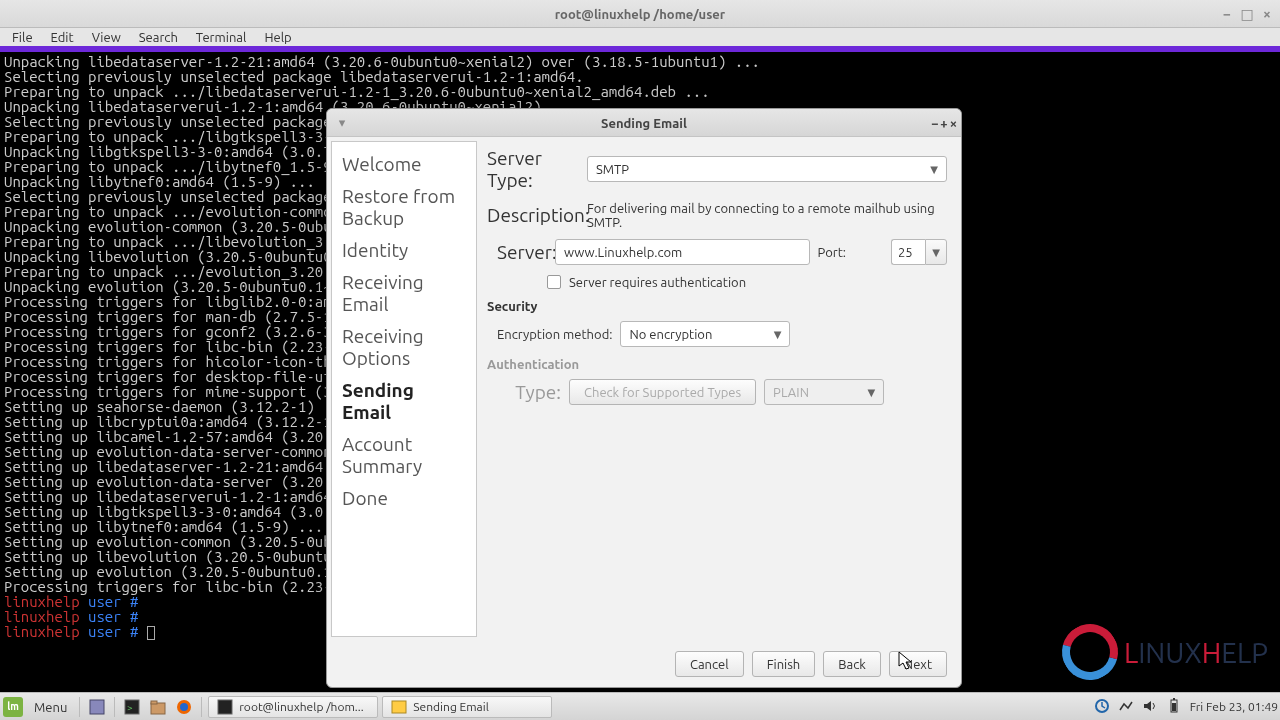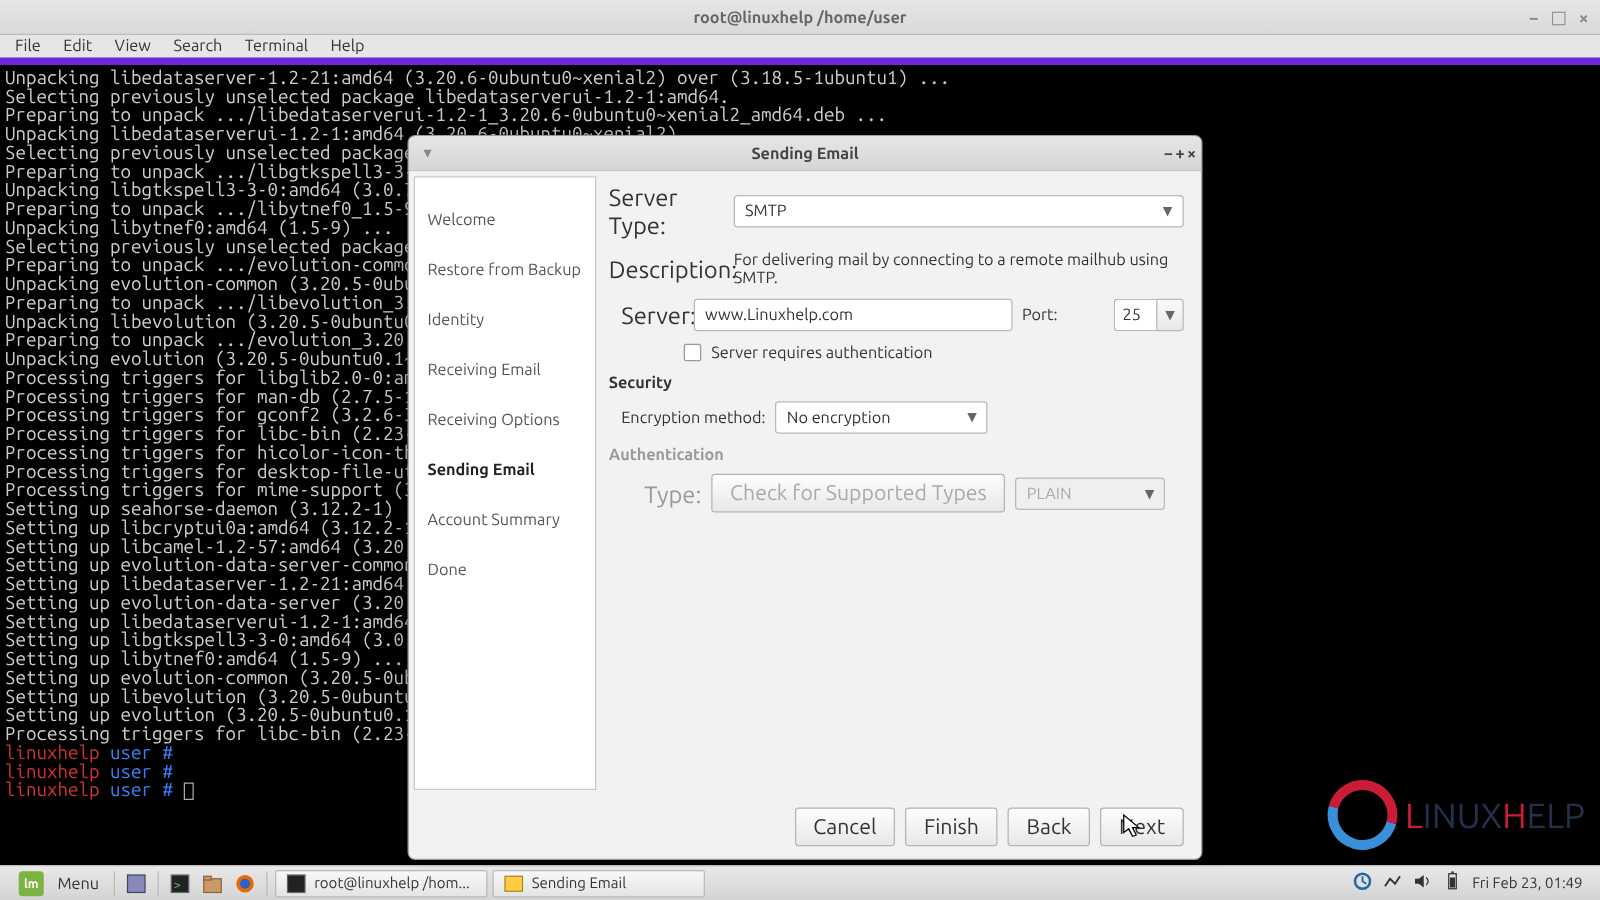--- a/index.html
+++ b/index.html
@@ -78,21 +78,21 @@
 
 
 .panel {
   position: absolute;
   bottom: 0; left: 0; right: 0;
   height: 28px;
   background: linear-gradient(#e8e8e8, #d4d4d4);
   border-top: 1px solid #bbb;
   display: flex;
   align-items: center;
-  padding: 0 14px;
+  padding: 0 2px;
   gap: 4px;
 }
 .panel-icon {
   width: 22px; height: 22px;
   display: flex; align-items: center; justify-content: center;
   font-size: 14px;
 }
 .mint-logo {
   width: 20px; height: 20px;
   background: #7cb342;
@@ -150,22 +150,21 @@
 .dialog-sidebar {
   width: 146px;
   background: #fff;
   border: 1px solid #c8c8c8;
   margin: 4px;
   padding: 6px 0;
 }
 .sidebar-item {
   padding: 5px 10px;
   color: #555;
-  font-size: 13px;
-  margin-top: 16px;
+  font-size: 19px;
 }
 .sidebar-item.active { color:#222; font-weight:bold; }
 .dialog-content {
   flex:1; padding: 10px 14px 6px 6px;
   color:#333;
 }
 .form-row { display:flex; align-items:center; margin-bottom:10px; gap:8px;}
 .form-label { width:72px; text-align:right; color:#333; font-size:19px;}
 .label-wide { min-width:92px; text-align:left;}
 .section-title { font-weight:bold; color:#333; margin:10px 0 8px 0; font-size:13px;}
@@ -181,21 +180,21 @@
 .port-box { width:56px; display:flex;margin-left:37px; }
 .port-box .port-val { flex:1; background:#fff; border:1px solid #b8b8b8; border-right:none; border-radius:3px 0 0 3px; padding:5px 6px; font-size:13px;}
 .port-box .port-chev { width:22px; border:1px solid #b8b8b8; border-radius:0 3px 3px 0; background:linear-gradient(#fafafa,#e8e8e8); display:flex;align-items:center;justify-content:center; font-size:10px; color:#666;}
 
 .checkbox-row { display:flex; align-items:center; gap:8px; margin-left:60px; margin-bottom:10px;}
 .checkbox { width:14px;height:14px;border:1px solid #999;background:#fff;border-radius:2px;}
 
 .btn {
   background:linear-gradient(#fdfdfd,#e8e8e8);
   border:1px solid #b4b4b4; border-radius:3px;
-  padding:5px 14px; font-size:17px; color:#333;
+  padding:5px 14px; font-size:13px; color:#333;
 }
 .btn.disabled { color:#aaa; }
 
 .dialog-buttons {
   display:flex; justify-content:flex-end; gap:8px;
   padding:10px 14px;
 }
 
 .desc-text { flex:1; font-size:13px; color:#333; }
 

